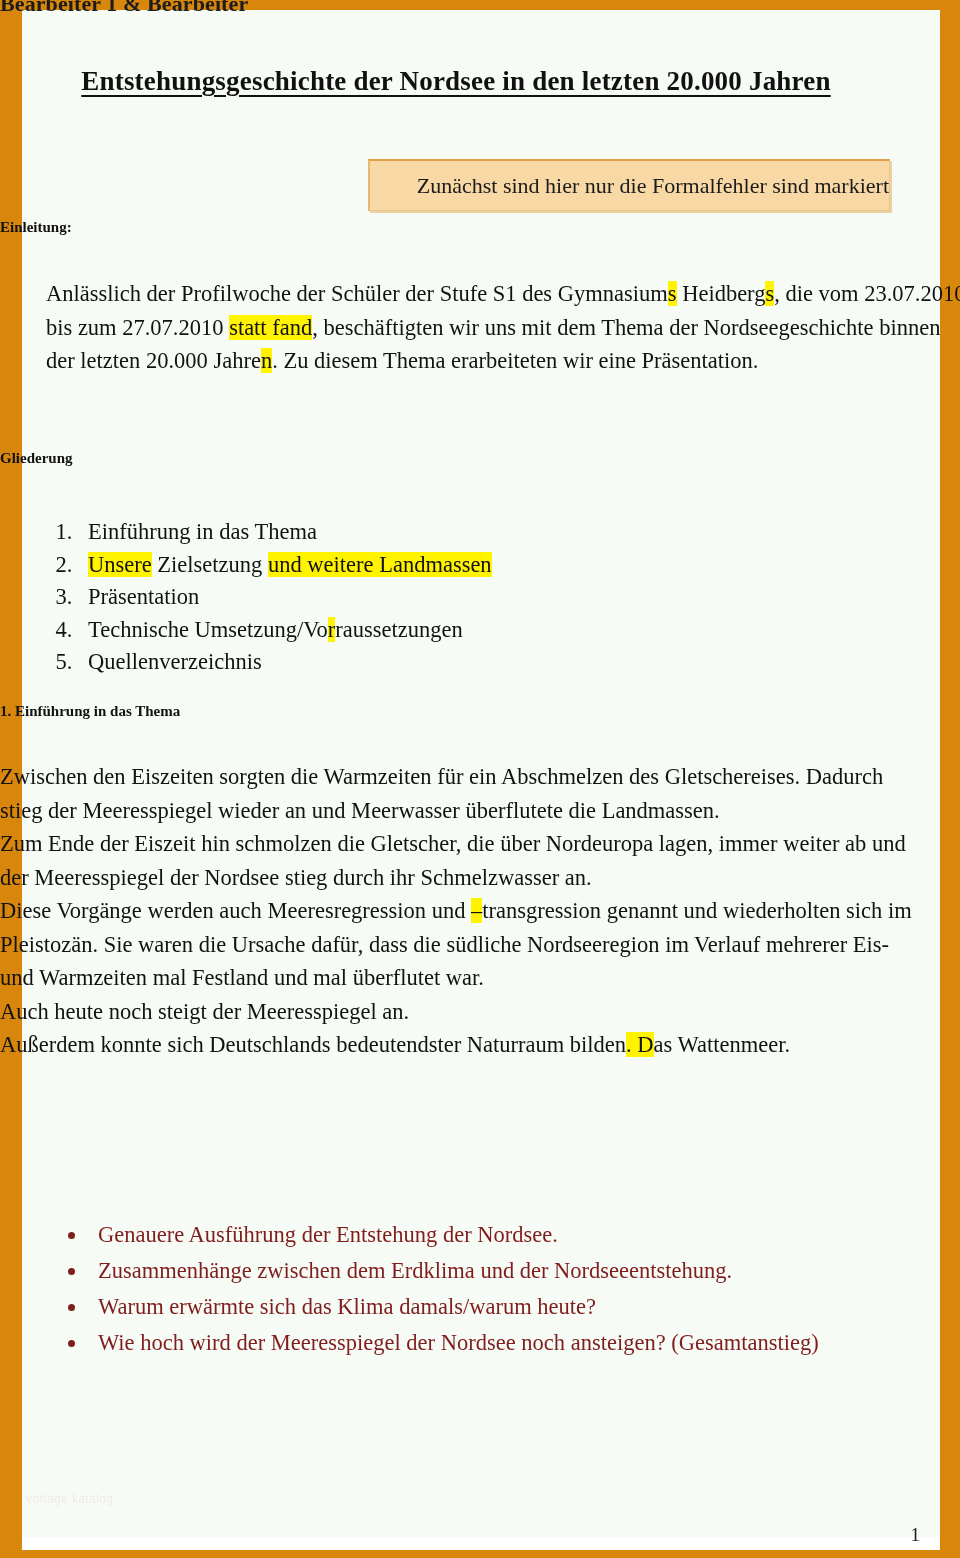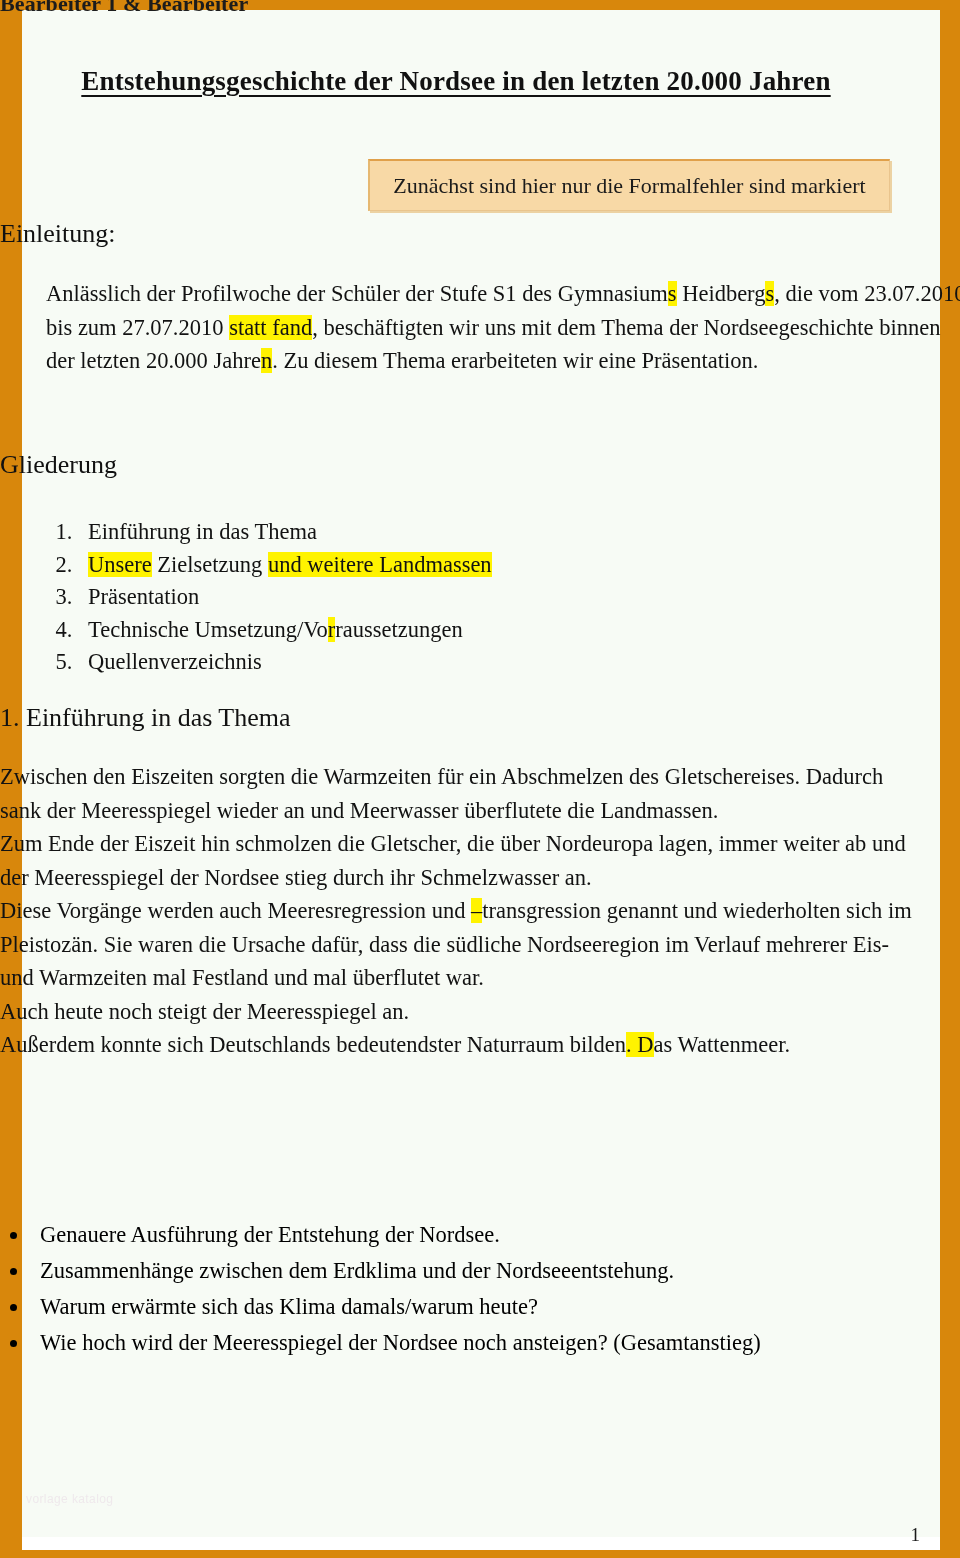--- a/index.html
+++ b/index.html
@@ -87,34 +87,34 @@
     height: 52px;
     background: #f8d9a6;
     border-top: 2px solid #e0a04a;
     border-left: 2px solid #e6b871;
     border-right: 1px solid #e9c48d;
     border-bottom: 1px solid #e9c48d;
     box-shadow: 2px 2px 0 rgba(216,135,12,.35);
     box-sizing: border-box;
     display: flex;
     align-items: center;
-    justify-content: center;
+    justify-content: flex-end;
   }
   .callout-text {
     font-size: 22px;
     color: #1b1b1b;
     white-space: nowrap;
   }
 
   
   .section-heading {
     position: absolute;
     left: 16px;
-    font-size: 26px;
-    font-weight: 400;
+    font-size: 15px;
+    font-weight: 700;
     color: #111111;
     white-space: nowrap;
   }
   #h-einleitung   { top: 219px; }
   #h-gliederung   { top: 450px; }
   #h-kapitel1     { top: 703px; }
   #h-kapitel2     { top: 1162px; }
 
   
   .body-block {
@@ -149,25 +149,25 @@
     color: #121212;
   }
   .ol-gliederung li { padding-left: 10px; }
 
   
   .ul-ziele {
     position: absolute;
     left: 16px;
     top: 1217px;
     margin: 0;
-    padding: 0 0 0 30px;
+    padding: 0 0 0 88px;
     list-style: disc;
     font-size: 22.5px;
     line-height: 36px;
-    color: #000000;
+    color: #7f1d1d;
   }
   .ul-ziele li { padding-left: 10px; }
 
   
   .watermark {
     position: absolute;
     left: 42px;
     bottom: 52px;
     font-size: 12px;
     color: #efe9ec;
@@ -214,21 +214,21 @@
       <li><span>Einführung in das Thema</span></li>
       <li><span class="hl">Unsere</span><span> Zielsetzung </span><span class="hl">und weitere Landmassen</span></li>
       <li><span>Präsentation</span></li>
       <li><span>Technische Umsetzung/Vo</span><span class="hl">r</span><span>raussetzungen</span></li>
       <li><span>Quellenverzeichnis</span></li>
     </ol>
 
     <div class="section-heading" id="h-kapitel1">1. Einführung in das Thema</div>
 
     <div class="body-block" id="p-kapitel1">
-      <p><span>Zwischen den Eiszeiten sorgten die Warmzeiten für ein Abschmelzen des Gletschereises. Dadurch sank der Meeresspiegel wieder an und Meerwasser überflutete die Landmassen.</span></p>
+      <p><span>Zwischen den Eiszeiten sorgten die Warmzeiten für ein Abschmelzen des Gletschereises. Dadurch stieg der Meeresspiegel wieder an und Meerwasser überflutete die Landmassen.</span></p>
       <p><span>Zum Ende der Eiszeit hin schmolzen die Gletscher, die über Nordeuropa lagen, immer weiter ab und der Meeresspiegel der Nordsee stieg durch ihr Schmelzwasser an.</span></p>
       <p><span>Diese Vorgänge werden auch Meeresregression und </span><span class="hl">–</span><span>transgression genannt und wiederholten sich im Pleistozän. Sie waren die Ursache dafür, dass die südliche Nordseeregion im Verlauf mehrerer Eis- und Warmzeiten mal Festland und mal überflutet war.</span></p>
       <p><span>Auch heute noch steigt der Meeresspiegel an.</span></p>
       <p><span>Außerdem konnte sich Deutschlands bedeutendster Naturraum bilden</span><span class="hl">. D</span><span>as Wattenmeer.</span></p>
     </div>
 
 
     <ul class="ul-ziele">
       <li><span>Genauere Ausführung der Entstehung der Nordsee.</span></li>
       <li><span>Zusammenhänge zwischen dem Erdklima und der Nordseeentstehung.</span></li>

